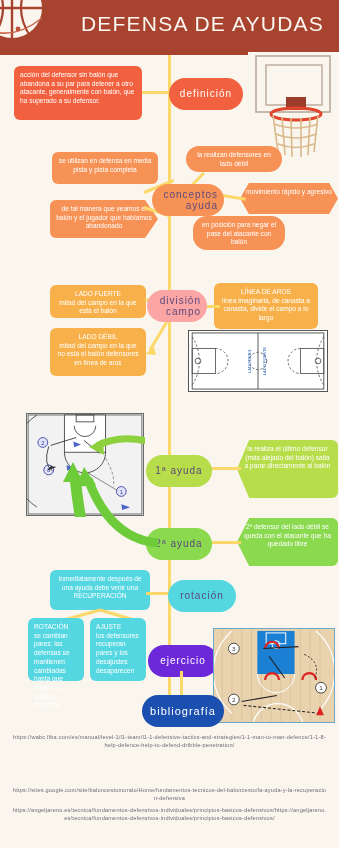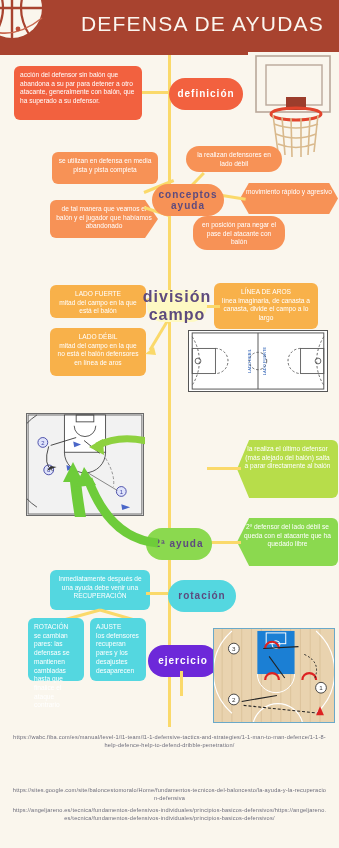--- a/index.html
+++ b/index.html
@@ -28,27 +28,27 @@
   .spine {
     position:absolute; left:168px; top:55px; width:3px; height:672px;
     background:#fad96a;
   }
   .conn { position:absolute; background:#fad96a; height:3px; transform-origin:0 50%; }
   .conn-v { position:absolute; background:#fad96a; width:3px; }
 
   
   .node {
     position:absolute; border-radius:22px;
-    display:flex; align-items:center; justify-content:center; text-align:center;
-    font-weight:700; letter-spacing:1px; line-height:1.15;
+    display:flex; align-items:center; justify-content:center; text-align:right;
+    font-weight:400; letter-spacing:1px; line-height:1.15;
     color:#fff; padding:16px 6px;
   }
   .node.definicion { background:#f2613f; font-size:10px; }
   .node.conceptos  { background:#f79256; font-size:10px; color:#5d4a7e; }
-  .node.division   { background:#fef9c3; font-size:16px; color:#5d4a7e; }
+  .node.division   { background:#fca5a5; font-size:10px; color:#5d4a7e; }
   .node.ayuda1     { background:#b7dd4a; font-size:10px; color:#5d4a7e; }
   .node.ayuda2     { background:#8bd94f; font-size:10px; color:#5d4a7e; }
   .node.rotacion   { background:#54d7e0; font-size:10px; color:#5d4a7e; }
   .node.ejercicio  { background:#6d28d9; font-size:10px; }
   .node.bibliografia { background:#1b4fb0; font-size:11px; }
 
   
   .leaf {
     position:absolute; color:#fff; font-size:6.6px; line-height:1.32;
     text-align:center; padding:5px 6px; border-radius:6px;
@@ -208,20 +208,21 @@
     <svg class="green-arrow" style="left:0; top:0; width:118px; height:103px;" viewBox="0 0 118 103">
       <path d="M124 28 Q92 20 70 32" stroke="#8ed13f" stroke-width="7" fill="none"></path>
       <path d="M62 33 L76 25 L77 41 Z" fill="#8ed13f"></path>
       <path d="M56 118 Q50 85 48 62" stroke="#6ecc3a" stroke-width="11" fill="none"></path>
       <path d="M46 48 L56 68 L36 68 Z" fill="#6ecc3a"></path>
     </svg>
   </div>
 
   <div class="leaf green-l tag-left" style="left:237px; top:440px; width:101px; height:58px;">la  realiza el último defensor (más alejado del balón) salta a parar directamente al balón</div>
   <div class="conn" style="left:207px; top:467px; width:34px;"></div>
+  <div class="node ayuda1" style="left:146px; top:455px; width:66px; height:26px;">1ª ayuda</div>
 
   <div class="leaf green-m tag-left" style="left:237px; top:518px; width:101px; height:48px;">2º defensor del lado débil se queda con el atacante que ha quedado libre</div>
   <div class="conn" style="left:207px; top:541px; width:34px;"></div>
   <div class="node ayuda2" style="left:146px; top:528px; width:66px; height:27px;">2ª ayuda</div>
 
   <svg class="green-arrow" style="left:70px; top:455px; width:120px; height:110px;" viewBox="0 0 120 110">
     <path d="M88 88 Q40 84 18 24" stroke="#6ecc3a" stroke-width="9" fill="none"></path>
     <path d="M14 12 L26 30 L6 32 Z" fill="#6ecc3a"></path>
   </svg>
 
@@ -279,18 +280,19 @@
       <path d="M50 20 L86 18" stroke="#222" stroke-width="1.1" fill="none"></path>
       <path d="M56 28 L72 50" stroke="#222" stroke-width="1.1" fill="none"></path>
       <path d="M28 74 L64 68" stroke="#222" stroke-width="1.1" fill="none"></path>
       <path d="M30 78 L106 86" stroke="#222" stroke-width="1.1" stroke-dasharray="3,2" fill="none"></path>
       <path d="M92 26 Q110 34 102 52" stroke="#222" stroke-width="1" fill="none" stroke-dasharray="2,2"></path>
       <path d="M104 88 l4 -9 l4 9 z" fill="#d22"></path>
     </svg>
   </div>
 
   <div class="conn-v" style="left:180px; top:671px; height:25px;"></div>
+  <div class="node bibliografia" style="left:142px; top:695px; width:82px; height:29px;">bibliografía</div>
 
   <div class="biblio" style="top:733px;">https://wabc.fiba.com/es/manual/level-1/l1-team/l1-1-defensive-tactics-and-strategies/1-1-man-to-man-defence/1-1-8-help-defence-help-to-defend-dribble-penetration/</div>
   <div class="biblio" style="top:786px;">https://sites.google.com/site/baloncestomoralo/Home/fundamentos-tecnicos-del-baloncesto/la-ayuda-y-la-recuperacion-defensiva</div>
   <div class="biblio" style="top:806px;">https://angeljareno.es/tecnica/fundamentos-defensivos-individuales/principios-basicos-defensivos/https://angeljareno.es/tecnica/fundamentos-defensivos-individuales/principios-basicos-defensivos/</div>
 
 </div>
 
 </body></html>

